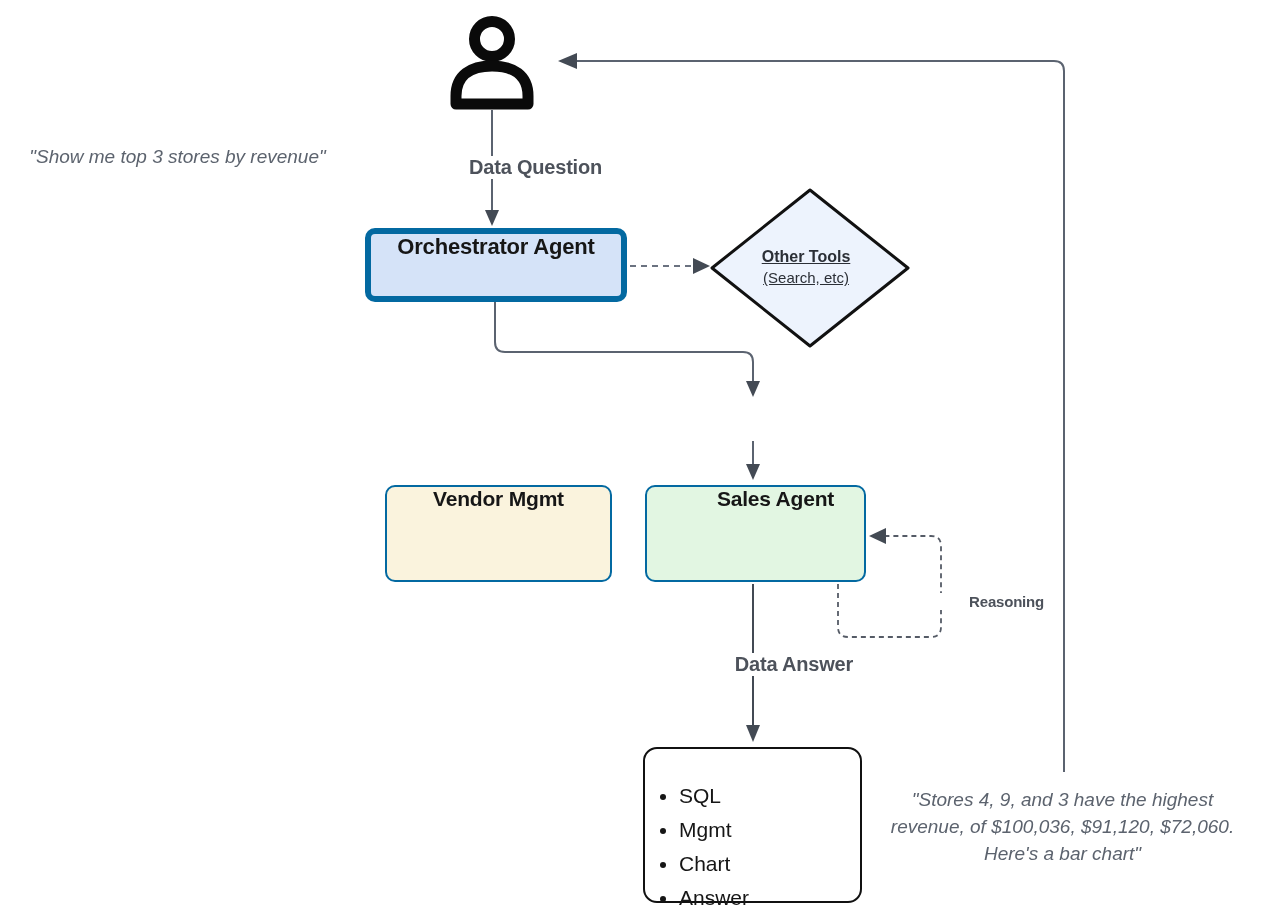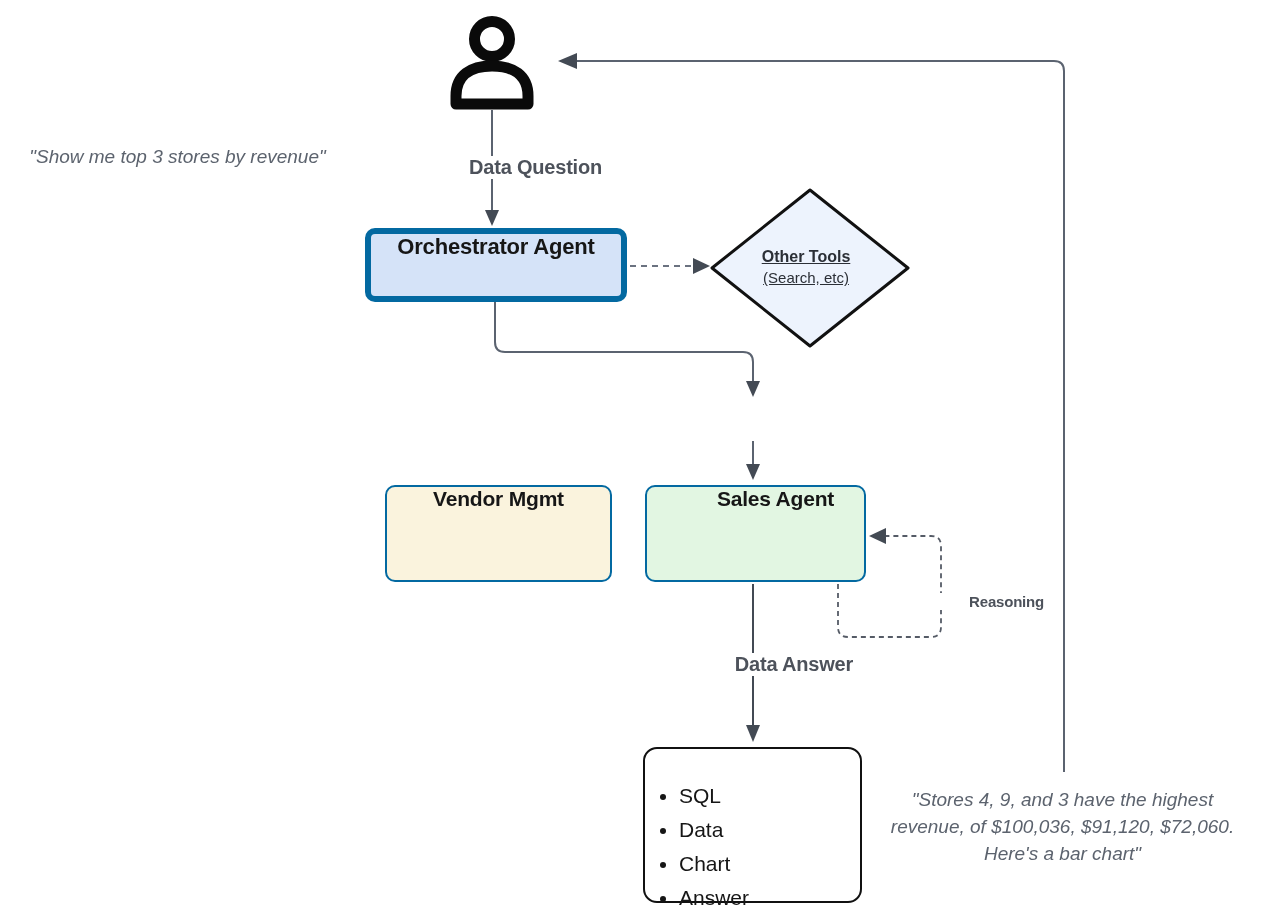--- a/index.html
+++ b/index.html
@@ -112,21 +112,21 @@
     <span>Sales Agent</span>
   </div>
 
   <div class="flowlabel small-label" style="left:936px;top:593px;width:108px;">Reasoning</div>
 
   <div class="flowlabel" style="left:653px;top:637px;width:200px;margin-top:16px;">Data Answer</div>
 
   <div class="outbox" style="left: 643px; top: 747px; width: 219px; height: 156px; background: rgb(255, 255, 255);">
     <ul>
       <li>SQL</li>
-      <li>Data</li>
+      <li>Mgmt</li>
       <li>Chart</li>
       <li>Answer</li>
     </ul>
   </div>
 
   <div class="quote" style="left:865px;top:786px;width:395px;">
     <span>"Stores 4, 9, and 3 have the highest</span><br>
     <span>revenue, of $100,036, $91,120, $72,060.</span><br>
     <span>Here's a bar chart"</span>
   </div>

